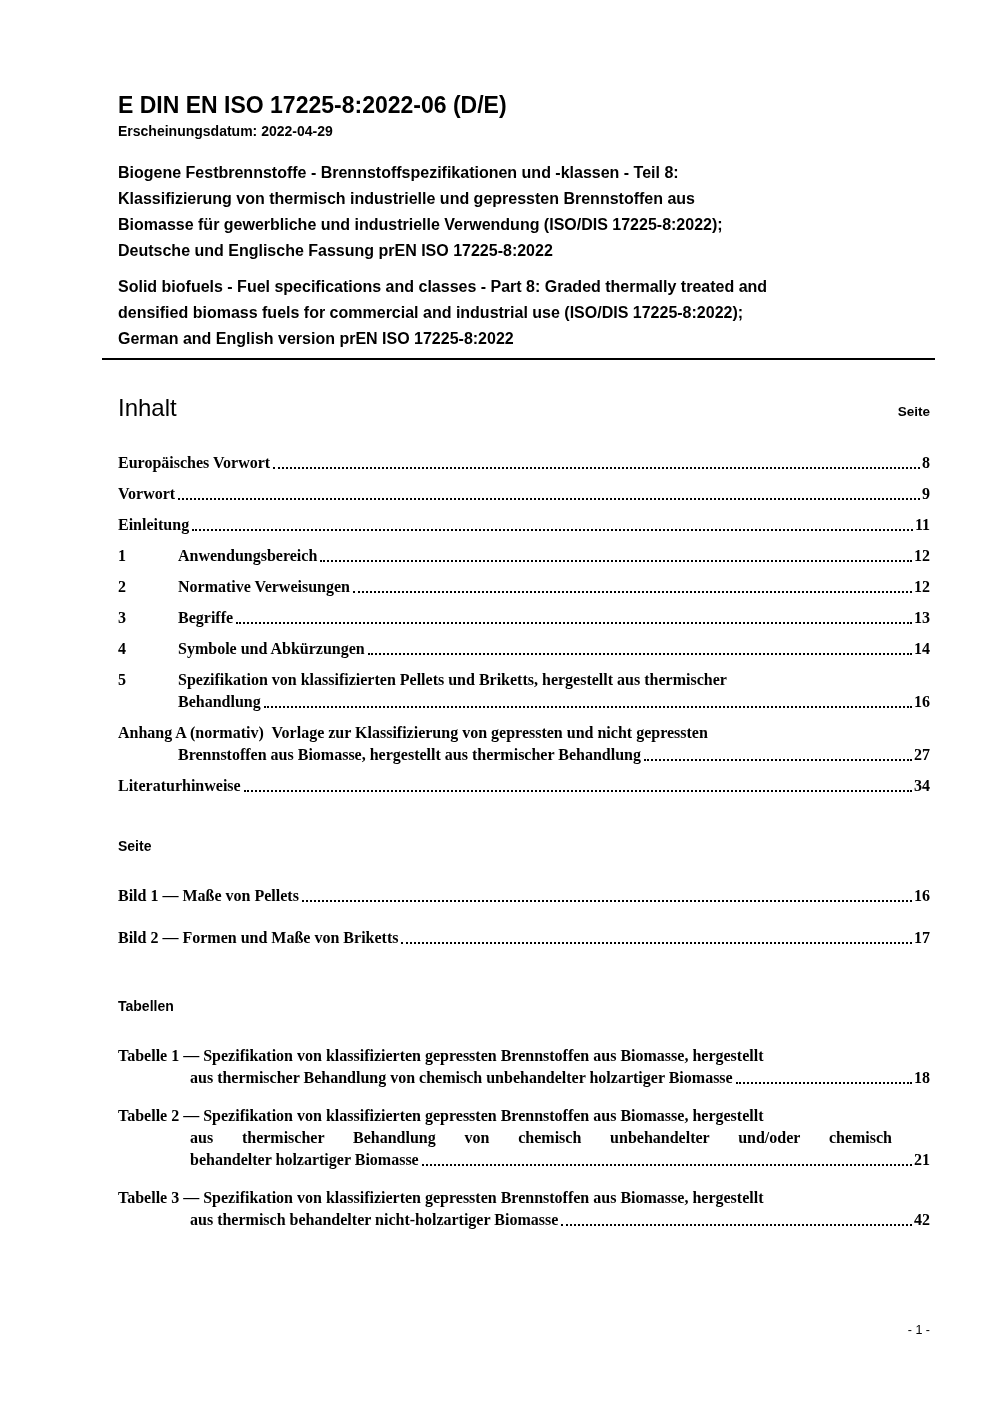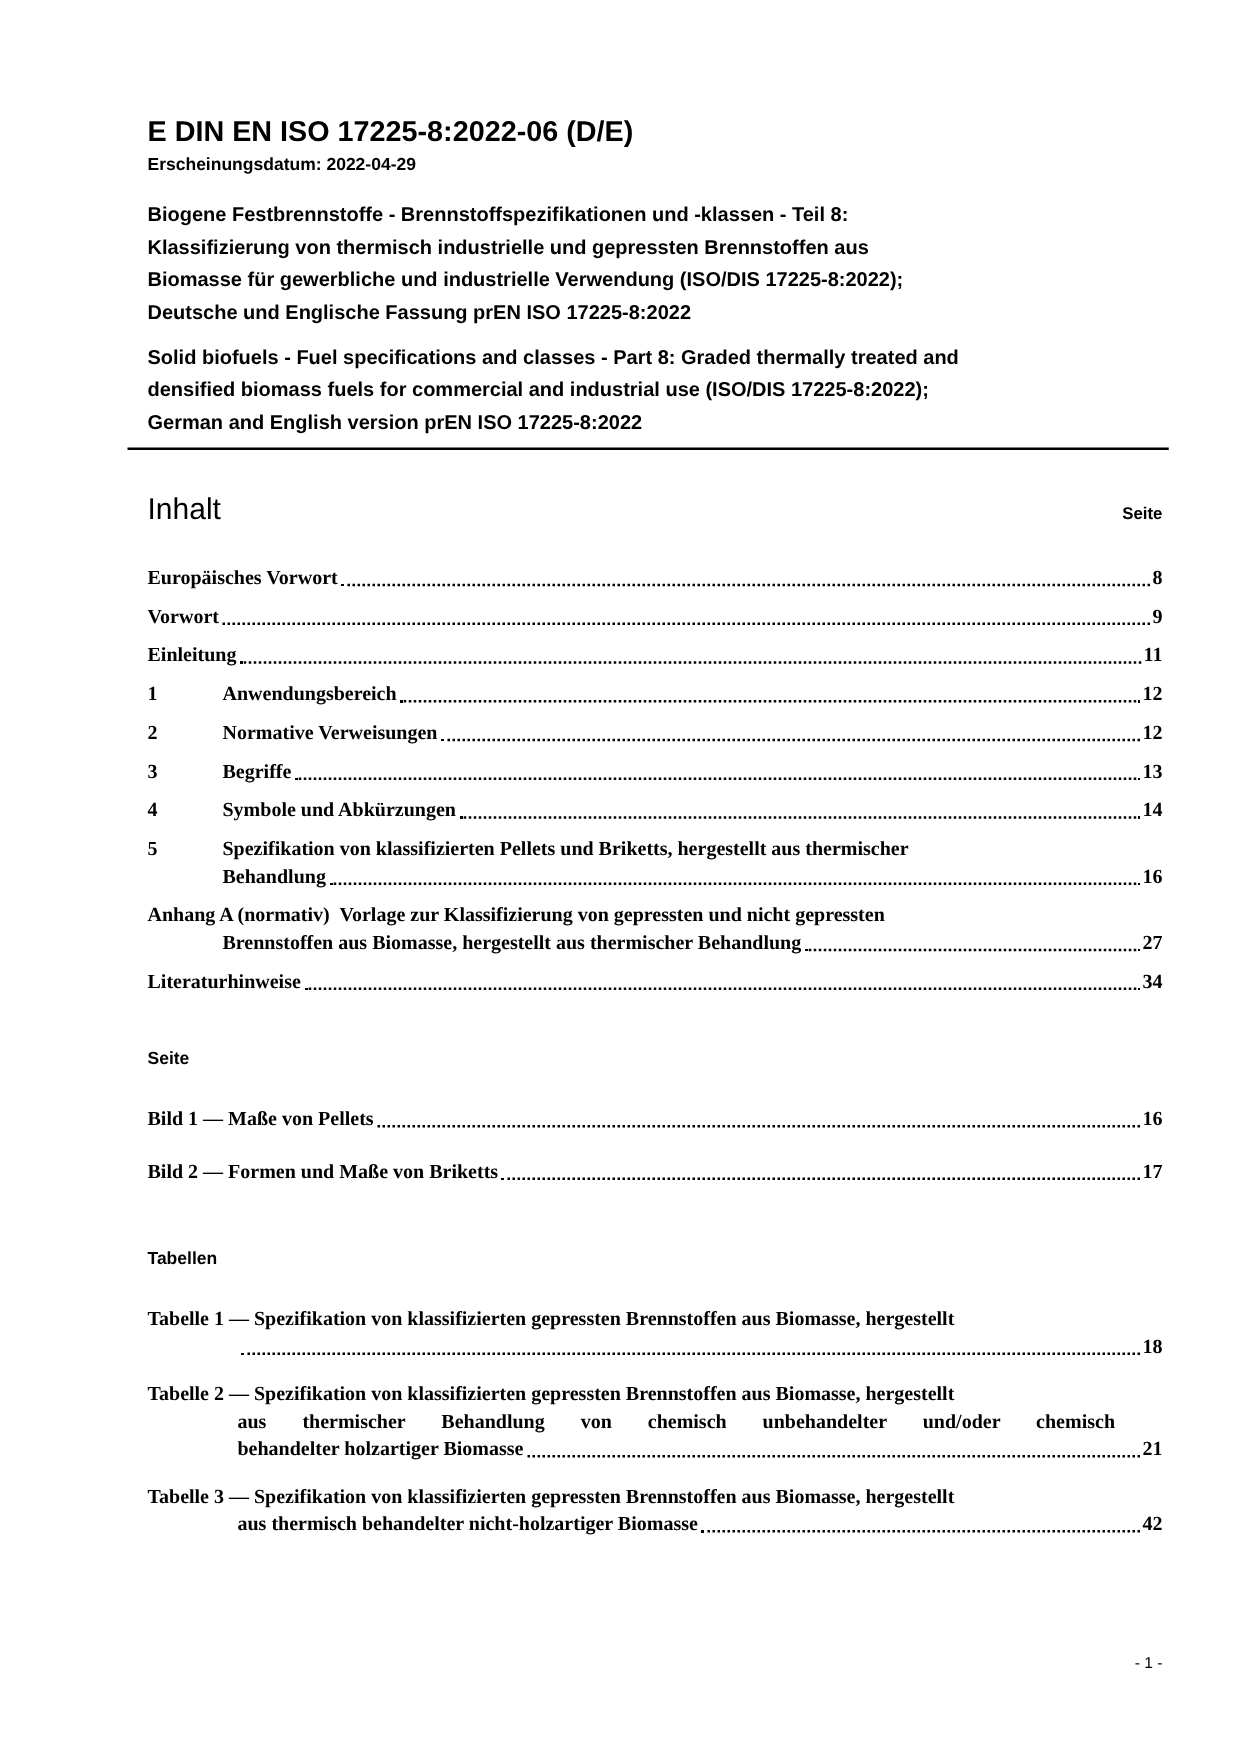--- a/index.html
+++ b/index.html
@@ -169,20 +169,21 @@
           <span class="pg">17</span>
         </div>
       </div>
     </div>
 
   <div class="sec-head tables-head">Tabellen</div>
   <div class="toc toc-tables">
       <div class="row tablerow">
         <div><span class="t">Tabelle 1 — Spezifikation von klassifizierten gepressten Brennstoffen aus Biomasse, hergestellt</span></div>
         <div class="cont flexline">
+          <span class="t">aus thermischer Behandlung von chemisch unbehandelter holzartiger Biomasse</span>
           <span class="lead"></span>
           <span class="pg">18</span>
         </div>
       </div>
       <div class="row tablerow">
         <div><span class="t">Tabelle 2 — Spezifikation von klassifizierten gepressten Brennstoffen aus Biomasse, hergestellt</span></div>
         <div class="cont justified"><span class="t">aus thermischer Behandlung von chemisch unbehandelter und/oder chemisch</span></div>
         <div class="cont flexline">
           <span class="t">behandelter holzartiger Biomasse</span>
           <span class="lead"></span>

